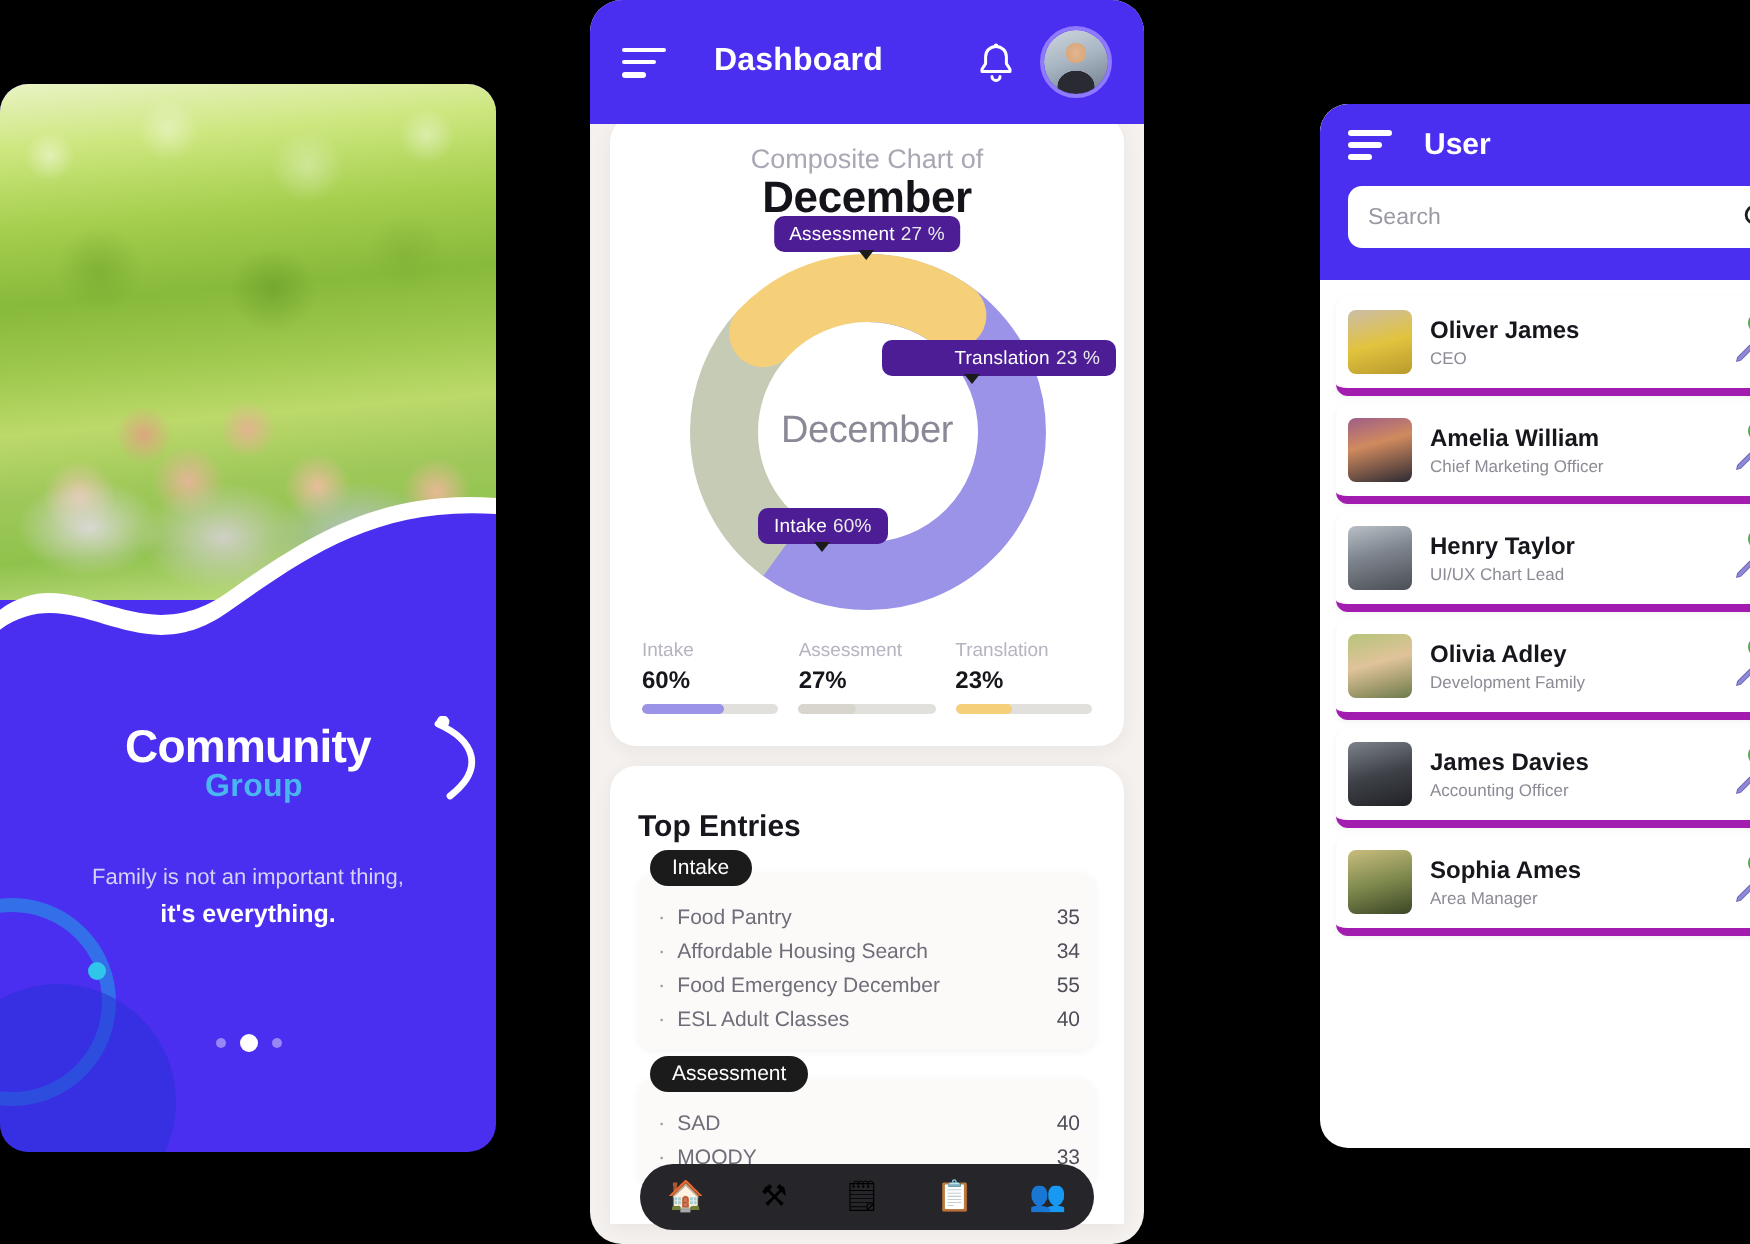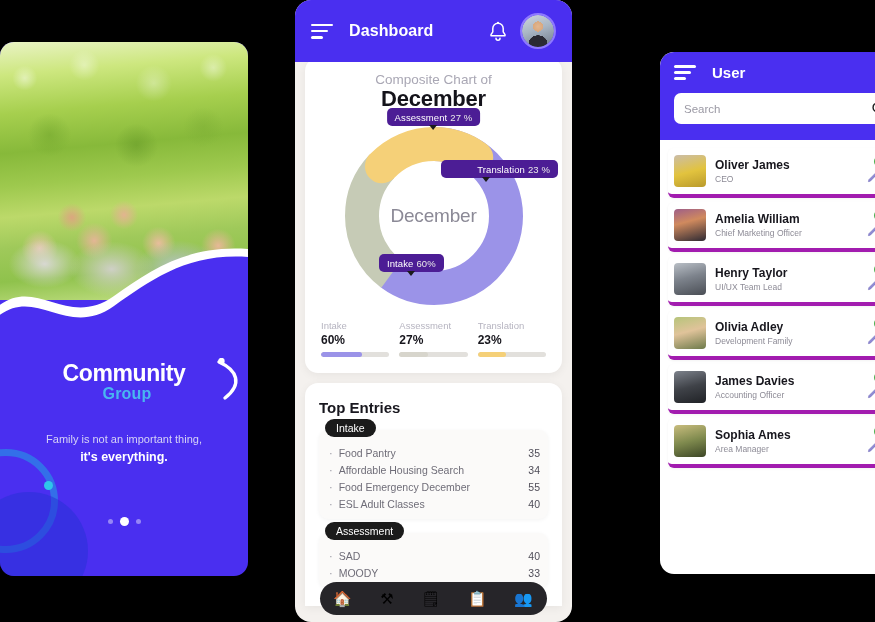--- a/index.html
+++ b/index.html
@@ -78,21 +78,21 @@
   .dot{ width:5px; height:5px; border-radius:50%; background:rgba(255,255,255,.42); }
   .dot.on{ width:9px; height:9px; background:#fff; }
 
   
   .phone-mid{
     position:absolute; left:295px; top:0; width:277px; height:622px;
     background:#f4f1ee; border-radius:16px; overflow:hidden;
   }
   .mid-header{
     position:relative; height:62px; background:#4a2ff0;
-    display:flex; align-items:center; padding:0 16px;
+    display:flex; align-items:center; padding:0 16px;gap:8px;
   }
   .burger{ width:22px; height:15px; display:flex; flex-direction:column;
            justify-content:space-between; cursor:pointer; }
   .burger i{ display:block; height:2.6px; background:#fff; border-radius:2px; }
   .burger i:nth-child(1){ width:100%; }
   .burger i:nth-child(2){ width:78%; }
   .burger i:nth-child(3){ width:56%; }
   .mid-title{ color:#fff; font-size:16px; font-weight:bold; margin-left:16px; letter-spacing:.1px; }
   .hdr-right{ margin-left:auto; display:flex; align-items:center; gap:13px; }
   .avatar{
@@ -125,32 +125,32 @@
     font-size:9.5px; padding:3.5px 8px; border-radius:5px;
     white-space:nowrap; letter-spacing:.1px;
   }
   .pill:after{
     content:""; position:absolute; left:50%; bottom:-4px; margin-left:-4px;
     border-left:4px solid transparent; border-right:4px solid transparent;
     border-top:5px solid #1b1b1b;
   }
   .pill .pct{ color:#e9e9e9; margin-left:3px; }
   .pill-assessment{ left:50%; transform:translateX(-50%); top:-10px; }
-  .pill-translation{ right:4px; top:42px;padding-left:36px; }
+  .pill-translation{ right:4px; top:52px;padding-left:36px; }
   .pill-translation:after{ left:38%; }
   .pill-intake{ left:74px; top:136px; }
 
   .stats{ display:flex; padding:6px 16px 0; gap:10px; }
   .stat{ flex:1; }
   .stat-name{ font-size:9.5px; color:#b6b4c0; }
   .stat-val{ font-size:12px; font-weight:bold; color:#17161d; margin-top:2px; }
   .bar{ margin-top:5px; height:5px; border-radius:3px; background:#e2e0dc; overflow:hidden; }
   .bar i{ display:block; height:100%; border-radius:3px; }
 
-  .card-entries{ margin-top:10px; padding:16px 14px 18px; border-radius:13px 13px 0 0; }
+  .card-entries{ margin-top:10px; padding:22px 14px 18px; border-radius:13px 13px 0 0; }
   .entries-title{ font-size:15px; font-weight:bold; color:#18171e; }
   .group{ position:relative; margin-top:14px; }
   .group-chip{
     position:absolute; left:6px; top:-11px; z-index:2;
     background:#1b1b1b; color:#fff; font-size:10.5px;
     padding:3px 11px; border-radius:10px;
   }
   .group-box{
     background:#fbfaf9; border-radius:9px; padding:14px 8px 7px 10px;
     box-shadow:0 1px 4px rgba(0,0,0,.05);
@@ -451,21 +451,21 @@
             </span>
           </div>
         </div>
       </div>
 
 
       <div class="user-row">
         <div class="u-avatar" style="background:linear-gradient(165deg,#b9bfc6 0%,#7d838c 45%,#4a4e55 100%);"></div>
         <div class="u-info">
           <div class="u-name">Henry Taylor</div>
-          <div class="u-role">UI/UX Team Lead</div>
+          <div class="u-role">UI/UX Chart Lead</div>
         </div>
         <div class="u-actions">
           <div class="toggle"></div>
           <div class="u-icons">
             <span>
               <svg width="11" height="11" viewBox="0 0 12 12">
                   <path d="M1.5 10.5 L2 8.4 L8.6 1.8 L10.2 3.4 L3.6 10 Z" fill="#8f8ad6" stroke="#6f6ab8" stroke-width=".6"></path>
                 </svg>
             </span>
             <span>

